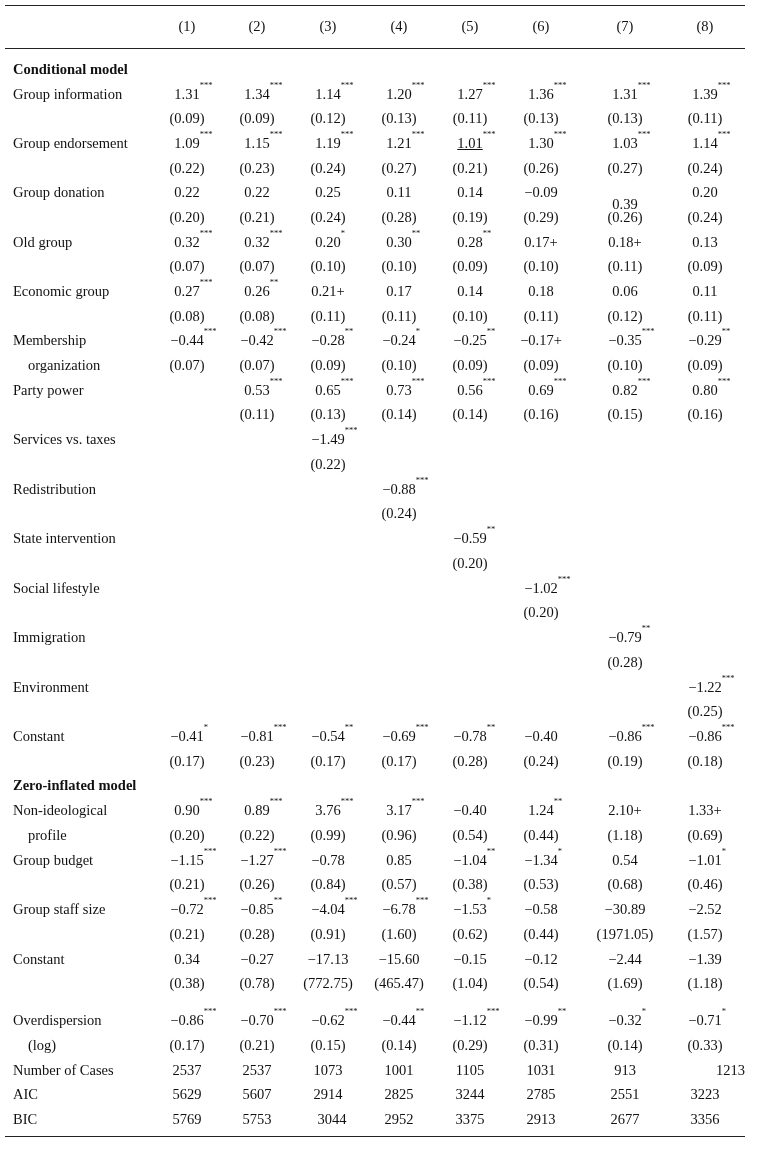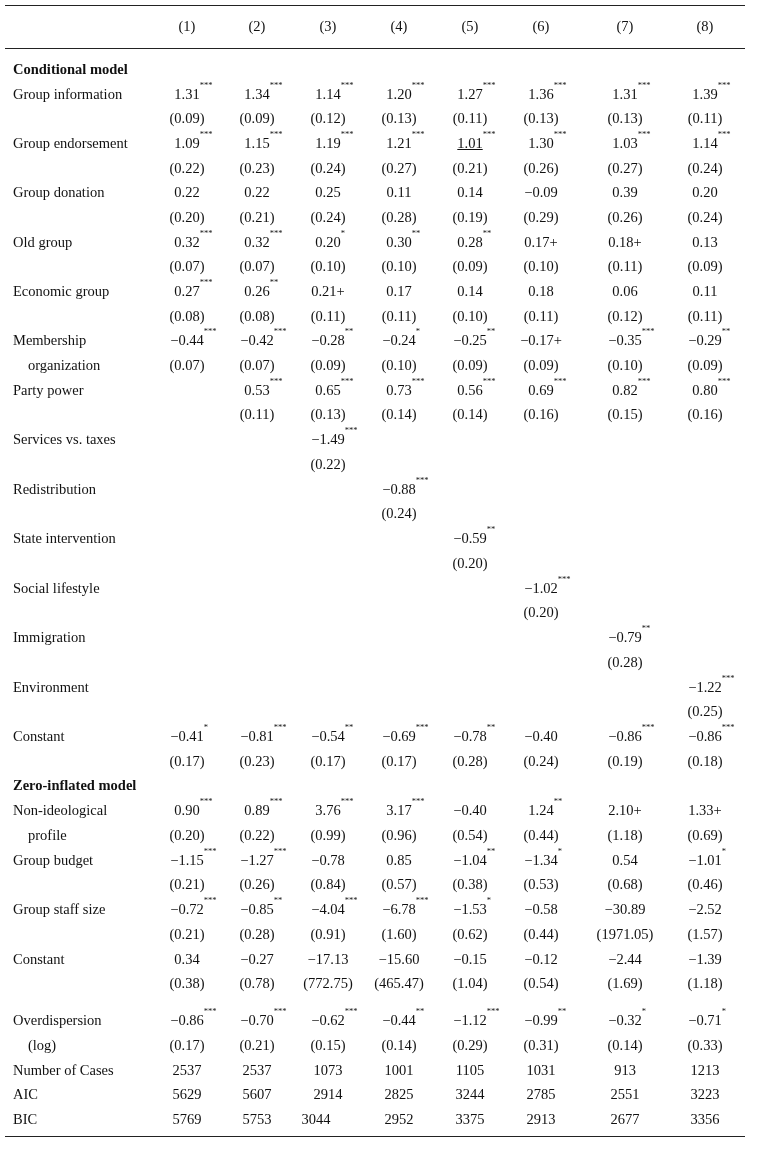--- a/index.html
+++ b/index.html
@@ -80,21 +80,21 @@
         <div class="cell" style="left: 665px;"><span class="num"><span>(0.24)</span></span></div>
       </div>
       <div class="row" style="top: 180px;">
         <span class="label">Group donation</span>
         <div class="cell" style="left: 147px;"><span class="num"><span>0.22</span></span></div>
         <div class="cell" style="left: 217px;"><span class="num"><span>0.22</span></span></div>
         <div class="cell" style="left: 288px;"><span class="num"><span>0.25</span></span></div>
         <div class="cell" style="left: 359px;"><span class="num"><span>0.11</span></span></div>
         <div class="cell" style="left: 430px;"><span class="num"><span>0.14</span></span></div>
         <div class="cell" style="left: 501px;"><span class="num"><span>−0.09</span></span></div>
-        <div class="cell" style="left: 585px;"><span class="num"><span>0.39</span></span></div>
+        <div class="cell" style="left: 585px; margin-top: 12px;"><span class="num"><span>0.39</span></span></div>
         <div class="cell" style="left: 665px;"><span class="num"><span>0.20</span></span></div>
       </div>
       <div class="row" style="top: 205px;">
         <div class="cell" style="left: 147px;"><span class="num"><span>(0.20)</span></span></div>
         <div class="cell" style="left: 217px;"><span class="num"><span>(0.21)</span></span></div>
         <div class="cell" style="left: 288px;"><span class="num"><span>(0.24)</span></span></div>
         <div class="cell" style="left: 359px;"><span class="num"><span>(0.28)</span></span></div>
         <div class="cell" style="left: 430px;"><span class="num"><span>(0.19)</span></span></div>
         <div class="cell" style="left: 501px;"><span class="num"><span>(0.29)</span></span></div>
         <div class="cell" style="left: 585px;"><span class="num"><span>(0.26)</span></span></div>
@@ -358,38 +358,38 @@
       </div>
       <div class="row" style="top: 1058px;">
         <span class="label">Number of Cases</span>
         <div class="cell" style="left: 147px;"><span class="num"><span>2537</span></span></div>
         <div class="cell" style="left: 217px;"><span class="num"><span>2537</span></span></div>
         <div class="cell" style="left: 288px;"><span class="num"><span>1073</span></span></div>
         <div class="cell" style="left: 359px;"><span class="num"><span>1001</span></span></div>
         <div class="cell" style="left: 430px;"><span class="num"><span>1105</span></span></div>
         <div class="cell" style="left: 501px;"><span class="num"><span>1031</span></span></div>
         <div class="cell" style="left: 585px;"><span class="num"><span>913</span></span></div>
-        <div class="cell" style="left: 665px;"><span class="num"><span>1213</span></span></div>
+        <div class="cell" style="left: 665px; text-align: right;"><span class="num"><span>1213</span></span></div>
       </div>
       <div class="row" style="top: 1082px;">
         <span class="label">AIC</span>
         <div class="cell" style="left: 147px;"><span class="num"><span>5629</span></span></div>
         <div class="cell" style="left: 217px;"><span class="num"><span>5607</span></span></div>
         <div class="cell" style="left: 288px;"><span class="num"><span>2914</span></span></div>
         <div class="cell" style="left: 359px;"><span class="num"><span>2825</span></span></div>
         <div class="cell" style="left: 430px;"><span class="num"><span>3244</span></span></div>
         <div class="cell" style="left: 501px;"><span class="num"><span>2785</span></span></div>
         <div class="cell" style="left: 585px;"><span class="num"><span>2551</span></span></div>
         <div class="cell" style="left: 665px;"><span class="num"><span>3223</span></span></div>
       </div>
       <div class="row" style="top: 1107px;">
         <span class="label">BIC</span>
         <div class="cell" style="left: 147px;"><span class="num"><span>5769</span></span></div>
         <div class="cell" style="left: 217px;"><span class="num"><span>5753</span></span></div>
-        <div class="cell" style="left: 276px;"><span class="num"><span>3044</span></span></div>
+        <div class="cell" style="left: 292px;"><span class="num"><span>3044</span></span></div>
         <div class="cell" style="left: 359px;"><span class="num"><span>2952</span></span></div>
         <div class="cell" style="left: 430px;"><span class="num"><span>3375</span></span></div>
         <div class="cell" style="left: 501px;"><span class="num"><span>2913</span></span></div>
         <div class="cell" style="left: 585px;"><span class="num"><span>2677</span></span></div>
         <div class="cell" style="left: 665px;"><span class="num"><span>3356</span></span></div>
       </div>
     </div>
   <div class="rule" style="top:1136px;"></div>
 </div>
 

